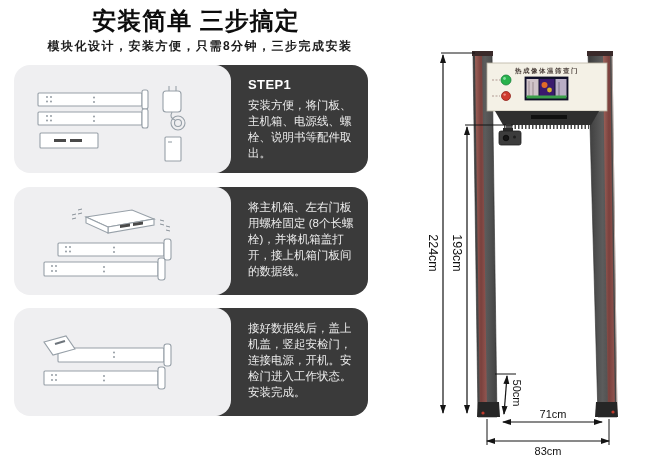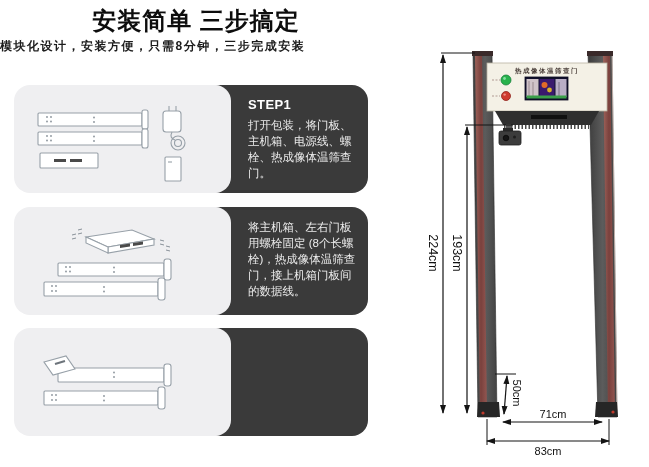--- a/index.html
+++ b/index.html
@@ -1,22 +1,22 @@
 <!DOCTYPE html>
 <html><head>
 <meta charset="utf-8">
 <style>
   html,body{margin:0;padding:0;background:#fff;}
   .canvas{position:relative;width:649px;height:467px;background:#fff;overflow:hidden;
           font-family:"Liberation Sans","DejaVu Sans",sans-serif;}
   .headline{position:absolute;left:0;top:5px;width:392px;text-align:center;
             font-size:24px;font-weight:700;color:#0d0d0d;letter-spacing:1px;}
-  .subhead{position:absolute;left:0;top:38px;width:400px;
+  .subhead{position:absolute;left:0;top:38px;width:400px;text-align:center;
            font-size:12px;font-weight:700;color:#1c1c1c;letter-spacing:1.5px;}
-  .card{position:absolute;left:0;width:380px;height:108px;margin-top:20px;}
+  .card{position:absolute;left:0;width:380px;height:108px;}
   .card-dark{position:absolute;left:205px;top:0;width:163px;height:108px;
              background:#3a3a3a;border-radius:16px;box-sizing:border-box;
              padding:12px 9px 0 43px;}
   .card-light{position:absolute;left:14px;top:0;width:217px;height:108px;
               background:#efeff1;border-radius:16px;}
   .step-label{font-size:13px;font-weight:700;color:#ffffff;letter-spacing:.4px;margin-bottom:5px;}
   .step-text{margin:0;font-size:11.5px;line-height:16px;color:#ececec;}
   .door-svg{position:absolute;left:425px;top:25px;}
   svg text{font-family:"Liberation Sans","DejaVu Sans",sans-serif;}
   .dim-label{font-size:12.5px;fill:#111;}
@@ -26,21 +26,21 @@
 <body>
 
 <div class="canvas">
 
   <div class="headline">安装简单 三步搞定</div>
   <div class="subhead">模块化设计，安装方便，只需8分钟，三步完成安装</div>
 
   <div class="card" style="top:65px">
     <div class="card-dark">
       <div class="step-label">STEP1</div>
-      <p class="step-text">打开包装，将门板、主机箱、电源线、螺栓、热成像体温筛查门。</p>
+      <p class="step-text">安装方便，将门板、主机箱、电源线、螺栓、说明书等配件取出。</p>
     </div>
     <div class="card-light">
       <svg width="217" height="108" viewBox="0 0 217 108">
         <g stroke="#97a0a8" fill="#ffffff" stroke-width="1.1">
           <rect x="24" y="28" width="104" height="13" rx="1"></rect>
           <rect x="128" y="25" width="6" height="19" rx="2"></rect>
           <rect x="24" y="47" width="104" height="13" rx="1"></rect>
           <rect x="128" y="44" width="6" height="19" rx="2"></rect>
           <rect x="26" y="68" width="58" height="15" rx="1"></rect>
         </g>
@@ -73,21 +73,21 @@
         <g stroke="#97a0a8" fill="#ffffff" stroke-width="1.1">
           <rect x="151" y="72" width="16" height="24" rx="1"></rect>
           <line x1="154" y1="77" x2="158" y2="77"></line>
         </g>
       </svg>
     </div>
   </div>
 
   <div class="card" style="top:187px">
     <div class="card-dark">
-      <p class="step-text">将主机箱、左右门板用螺栓固定 (8个长螺栓)，热成像体温筛查门，接上机箱门板间的数据线。</p>
+      <p class="step-text">将主机箱、左右门板用螺栓固定 (8个长螺栓)，并将机箱盖打开，接上机箱门板间的数据线。</p>
     </div>
     <div class="card-light">
       <svg width="217" height="108" viewBox="0 0 217 108">
         <g stroke="#97a0a8" fill="#ffffff" stroke-width="1.1">
           <polygon points="72,30 118,23 140,32 94,40"></polygon>
           <polygon points="94,40 140,32 140,38 94,46"></polygon>
           <polygon points="72,30 94,40 94,46 72,36"></polygon>
         </g>
         <g fill="#4a4a4a">
           <polygon points="106,38 116,36.4 116,39.4 106,41"></polygon>
@@ -122,20 +122,21 @@
             <circle cx="42" cy="84" r="0.9"></circle>
           <circle cx="90" cy="80" r="0.9"></circle>
             <circle cx="90" cy="84.5" r="0.9"></circle>
         </g>
       </svg>
     </div>
   </div>
 
   <div class="card" style="top:308px">
     <div class="card-dark">
+      <p class="step-text">接好数据线后，盖上机盖，竖起安检门，连接电源，开机。安检门进入工作状态。安装完成。</p>
     </div>
     <div class="card-light">
       <svg width="217" height="108" viewBox="0 0 217 108">
         <g stroke="#97a0a8" fill="#ffffff" stroke-width="1.1">
           <rect x="44" y="40" width="106" height="14" rx="1"></rect>
           <rect x="150" y="36" width="7" height="22" rx="2.5"></rect>
           <polygon points="30,34 52,28 61,41 39,47"></polygon>
           <rect x="30" y="63" width="114" height="14" rx="1"></rect>
           <rect x="144" y="59" width="7" height="22" rx="2.5"></rect>
         </g>

